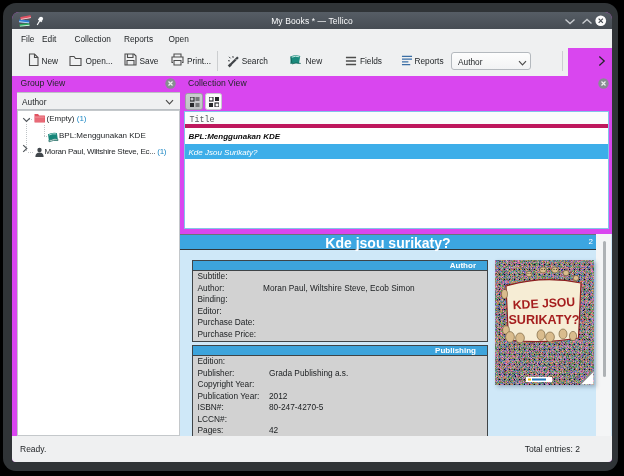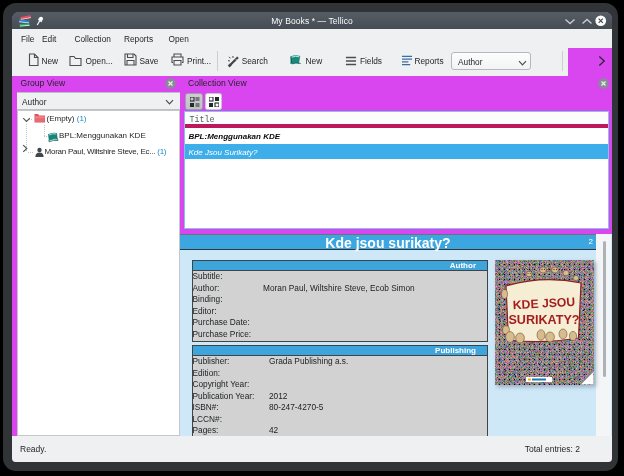--- a/index.html
+++ b/index.html
@@ -28,21 +28,21 @@
 #clhead{position:absolute;left:0;top:0;width:100%;height:15.5px;background:#fbfcfc;border-bottom:4px solid #be185d;font-family:Liberation Mono, monospace;}
 .lrow{position:absolute;left:0;width:100%;height:15px;font-size:8px;font-style:italic;font-weight:bold;}
 
 #entry{left:168px;top:221.5px;width:443px;height:202.5px;background:#cfe8f8;overflow:hidden;}
 #ehead{position:absolute;left:0;top:0;width:416px;height:16.5px;background:#3ca6e1;border-top:1px solid #6b7378;border-bottom:1px solid #33373a;}
 #ehead div{text-align:center;color:#fff;font-weight:bold;font-size:14px;padding-top:.5px;}
 .ebox{position:absolute;left:11.5px;width:296.5px;border:1px solid #3f4447;background:#d2d2d2;overflow:hidden;}
 .ebar{height:10.5px;background:#3da4dc;color:#fff;font-size:8px;font-weight:bold;text-align:right;padding-right:11px;line-height:10.5px;border-bottom:1px solid #3f4447;}
 .erow{display:flex;font-size:8.3px;color:#1b1e20;height:11.5px;line-height:11.5px;}
 .ebox .erow:first-of-type{margin-top:2.5px;}
-.erow .l{text-align:right;}
+.erow .l{padding-left:5px;text-align:right;}
 .erow .v{position:absolute;}
 #scroll{position:absolute;left:416px;top:0;width:15px;height:202.5px;background:#f4f5f6;}
 #shandle{position:absolute;left:6.5px;top:7px;width:3px;height:136px;background:#aeb2b5;border-radius:1.5px;}
 
 #status{left:0;top:424px;width:600px;height:26px;background:#eff0f1;font-size:8.5px;color:#232629;text-align:center;}
 svg{display:block;}
 </style></head>
 <body>
 <div class="abs" id="frame"></div>
 <div class="abs" id="win">
@@ -244,25 +244,25 @@
           <div class="l">Purchase Date:</div>
         </div>
       <div class="erow">
           <div class="l">Purchase Price:</div>
         </div>
     </div>
 
     <div class="ebox" style="top:111px;height:96px;">
       <div class="ebar">Publishing</div>
       <div class="erow">
+          <div class="l">Edition:</div>
+        </div>
+      <div class="erow">
           <div class="l">Publisher:</div>
           <div class="v" style="left:76.5px">Grada Publishing a.s.</div>
-        </div>
-      <div class="erow">
-          <div class="l">Edition:</div>
         </div>
       <div class="erow">
           <div class="l">Copyright Year:</div>
         </div>
       <div class="erow">
           <div class="l">Publication Year:</div>
           <div class="v" style="left:76.5px">2012</div>
         </div>
       <div class="erow">
           <div class="l">ISBN#:</div>

